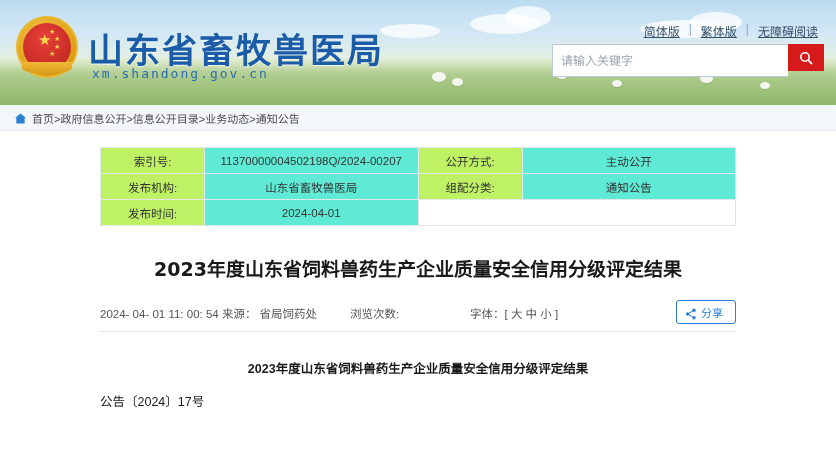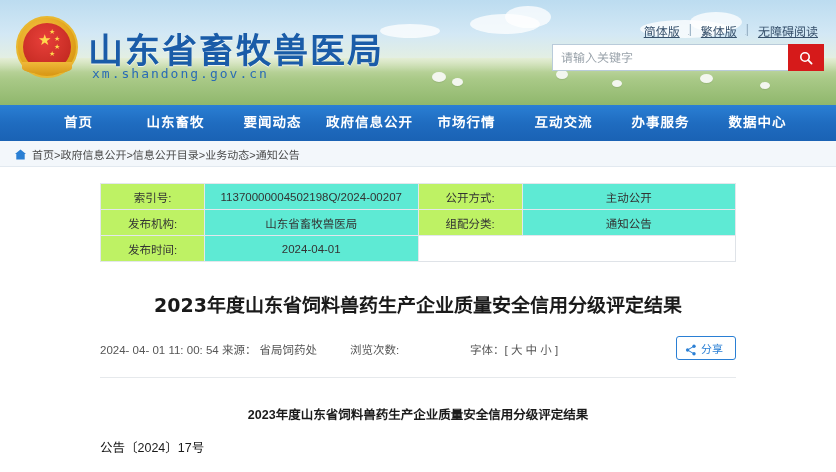--- a/index.html
+++ b/index.html
@@ -105,21 +105,21 @@
   }
   .topbar-links span.link { padding: 0 6px; cursor: pointer; }
   .topbar-links span.sep { color: #8fa8bd; }
 
   .search-box {
     position: absolute; right: 12px; top: 44px;
     width: 272px; height: 27px;
     display: flex;
   }
   .search-input {
-    flex: 1; height: 27px; border: 1px solid #b9cbda; border-right: none;
+    flex: 1; height: 33px; border: 1px solid #b9cbda; border-right: none;
     background: #ffffff; font-size: 12px; color: #666;
     padding: 0 8px; outline: none;
     font-family: "Liberation Sans", sans-serif;
   }
   .search-input::placeholder { color: #9aa3ab; }
   .search-btn {
     width: 36px; height: 27px; border: none; cursor: pointer;
     background: #d61a1a; display: flex; align-items: center; justify-content: center;
   }
   .search-btn svg { display: block; }
@@ -186,21 +186,21 @@
     font-size: 19px;
     font-weight: bold;
     color: #1a1a1a;
     font-family: "DejaVu Sans", "Liberation Sans", sans-serif;
   }
 
   .info-bar {
     margin: 24px auto 0 auto;
     width: 636px;
     border-bottom: 1px solid #e6e9ec;
-    padding-bottom: 20px;
+    padding-bottom: 10px;
     display: flex; align-items: center;
     font-size: 11.5px; color: #555;
     position: relative;
   }
   .info-source { width: 250px; }
   .info-views { width: 120px; }
   .info-fontsize { flex: 1; }
   .share-btn {
     position: absolute; right: 0; top: -5px;
     background: #ffffff; border: 1px solid #2a7fd4; border-radius: 3px;
@@ -265,30 +265,20 @@
       <input class="search-input" type="text" placeholder="请输入关键字" style="">
       <button class="search-btn">
         <svg width="14" height="14" viewBox="0 0 14 14">
           <circle cx="6" cy="6" r="4.2" fill="none" stroke="#ffffff" stroke-width="1.6"></circle>
           <line x1="9.2" y1="9.2" x2="12.6" y2="12.6" stroke="#ffffff" stroke-width="1.8" stroke-linecap="round"></line>
         </svg>
       </button>
     </div>
   </div>
 
-  <div class="nav">
-    <div class="nav-item">首页</div>
-    <div class="nav-item">山东畜牧</div>
-    <div class="nav-item">要闻动态</div>
-    <div class="nav-item">政府信息公开</div>
-    <div class="nav-item">市场行情</div>
-    <div class="nav-item">互动交流</div>
-    <div class="nav-item">办事服务</div>
-    <div class="nav-item">数据中心</div>
-  </div>
 
   <div class="breadcrumb">
     <span class="home-icon">
       <svg width="13" height="13" viewBox="0 0 13 13">
         <path d="M6.5 1.4 L12 6.1 L10.7 6.1 L10.7 11.4 L2.3 11.4 L2.3 6.1 L1 6.1 Z" fill="#2a7fd4"></path>
       </svg>
     </span>
     <span class="crumb-text">首页&gt;政府信息公开&gt;信息公开目录&gt;业务动态&gt;通知公告</span>
   </div>
 

